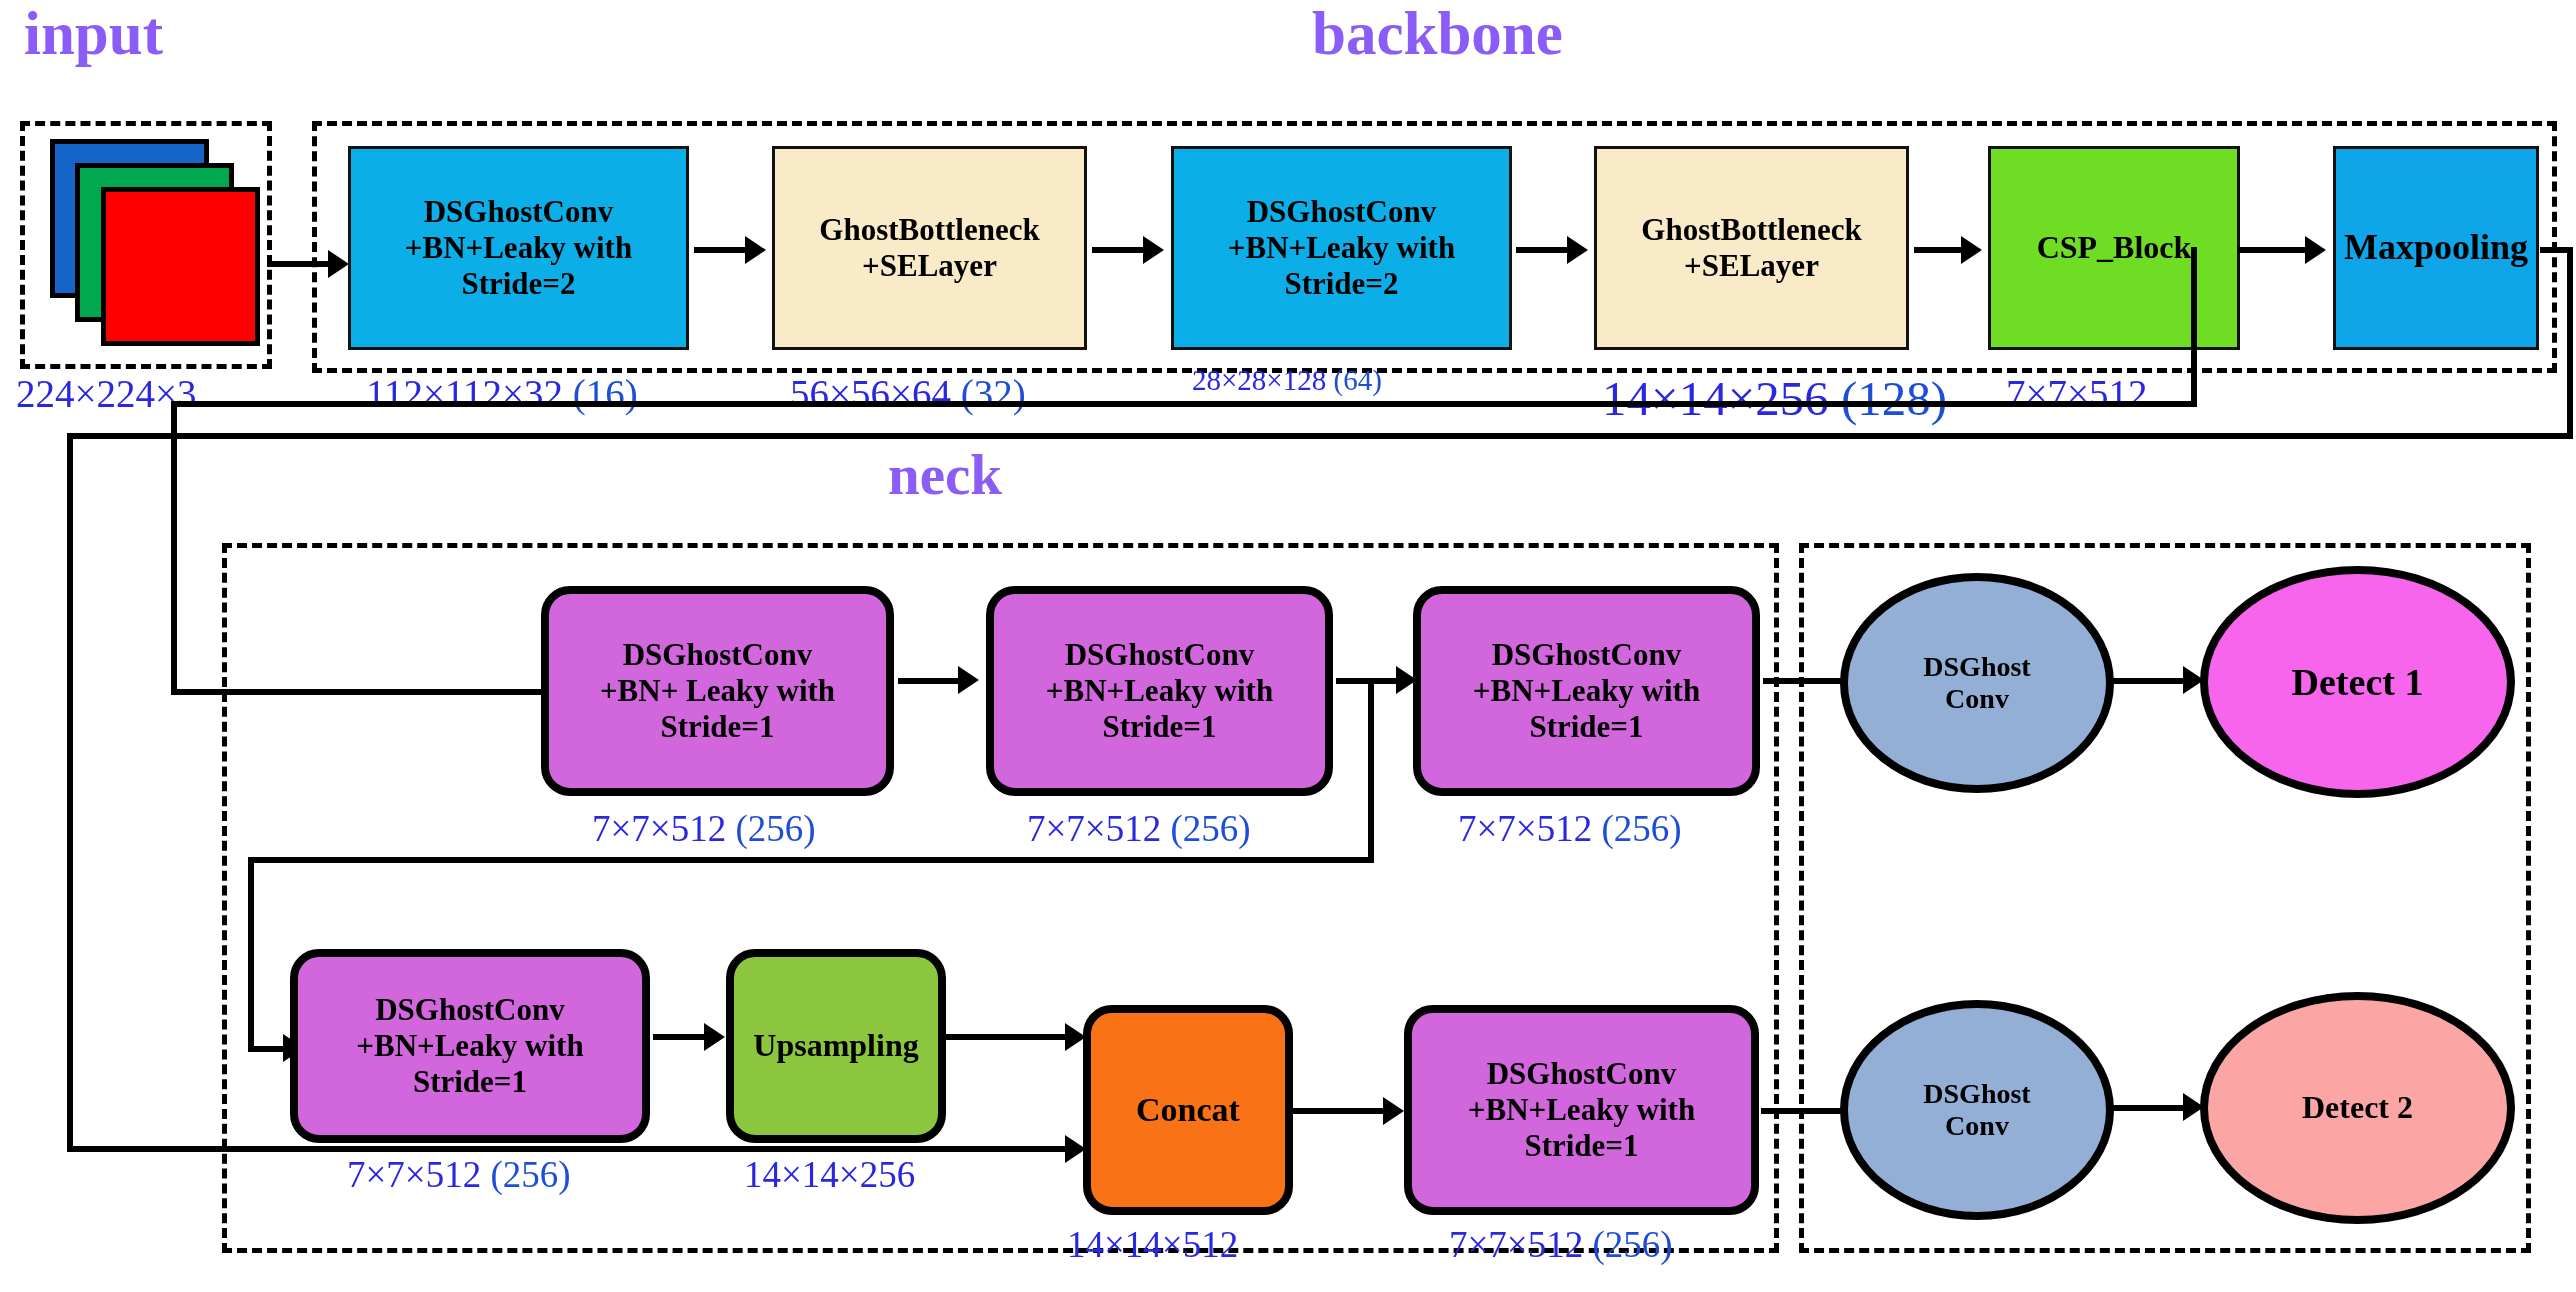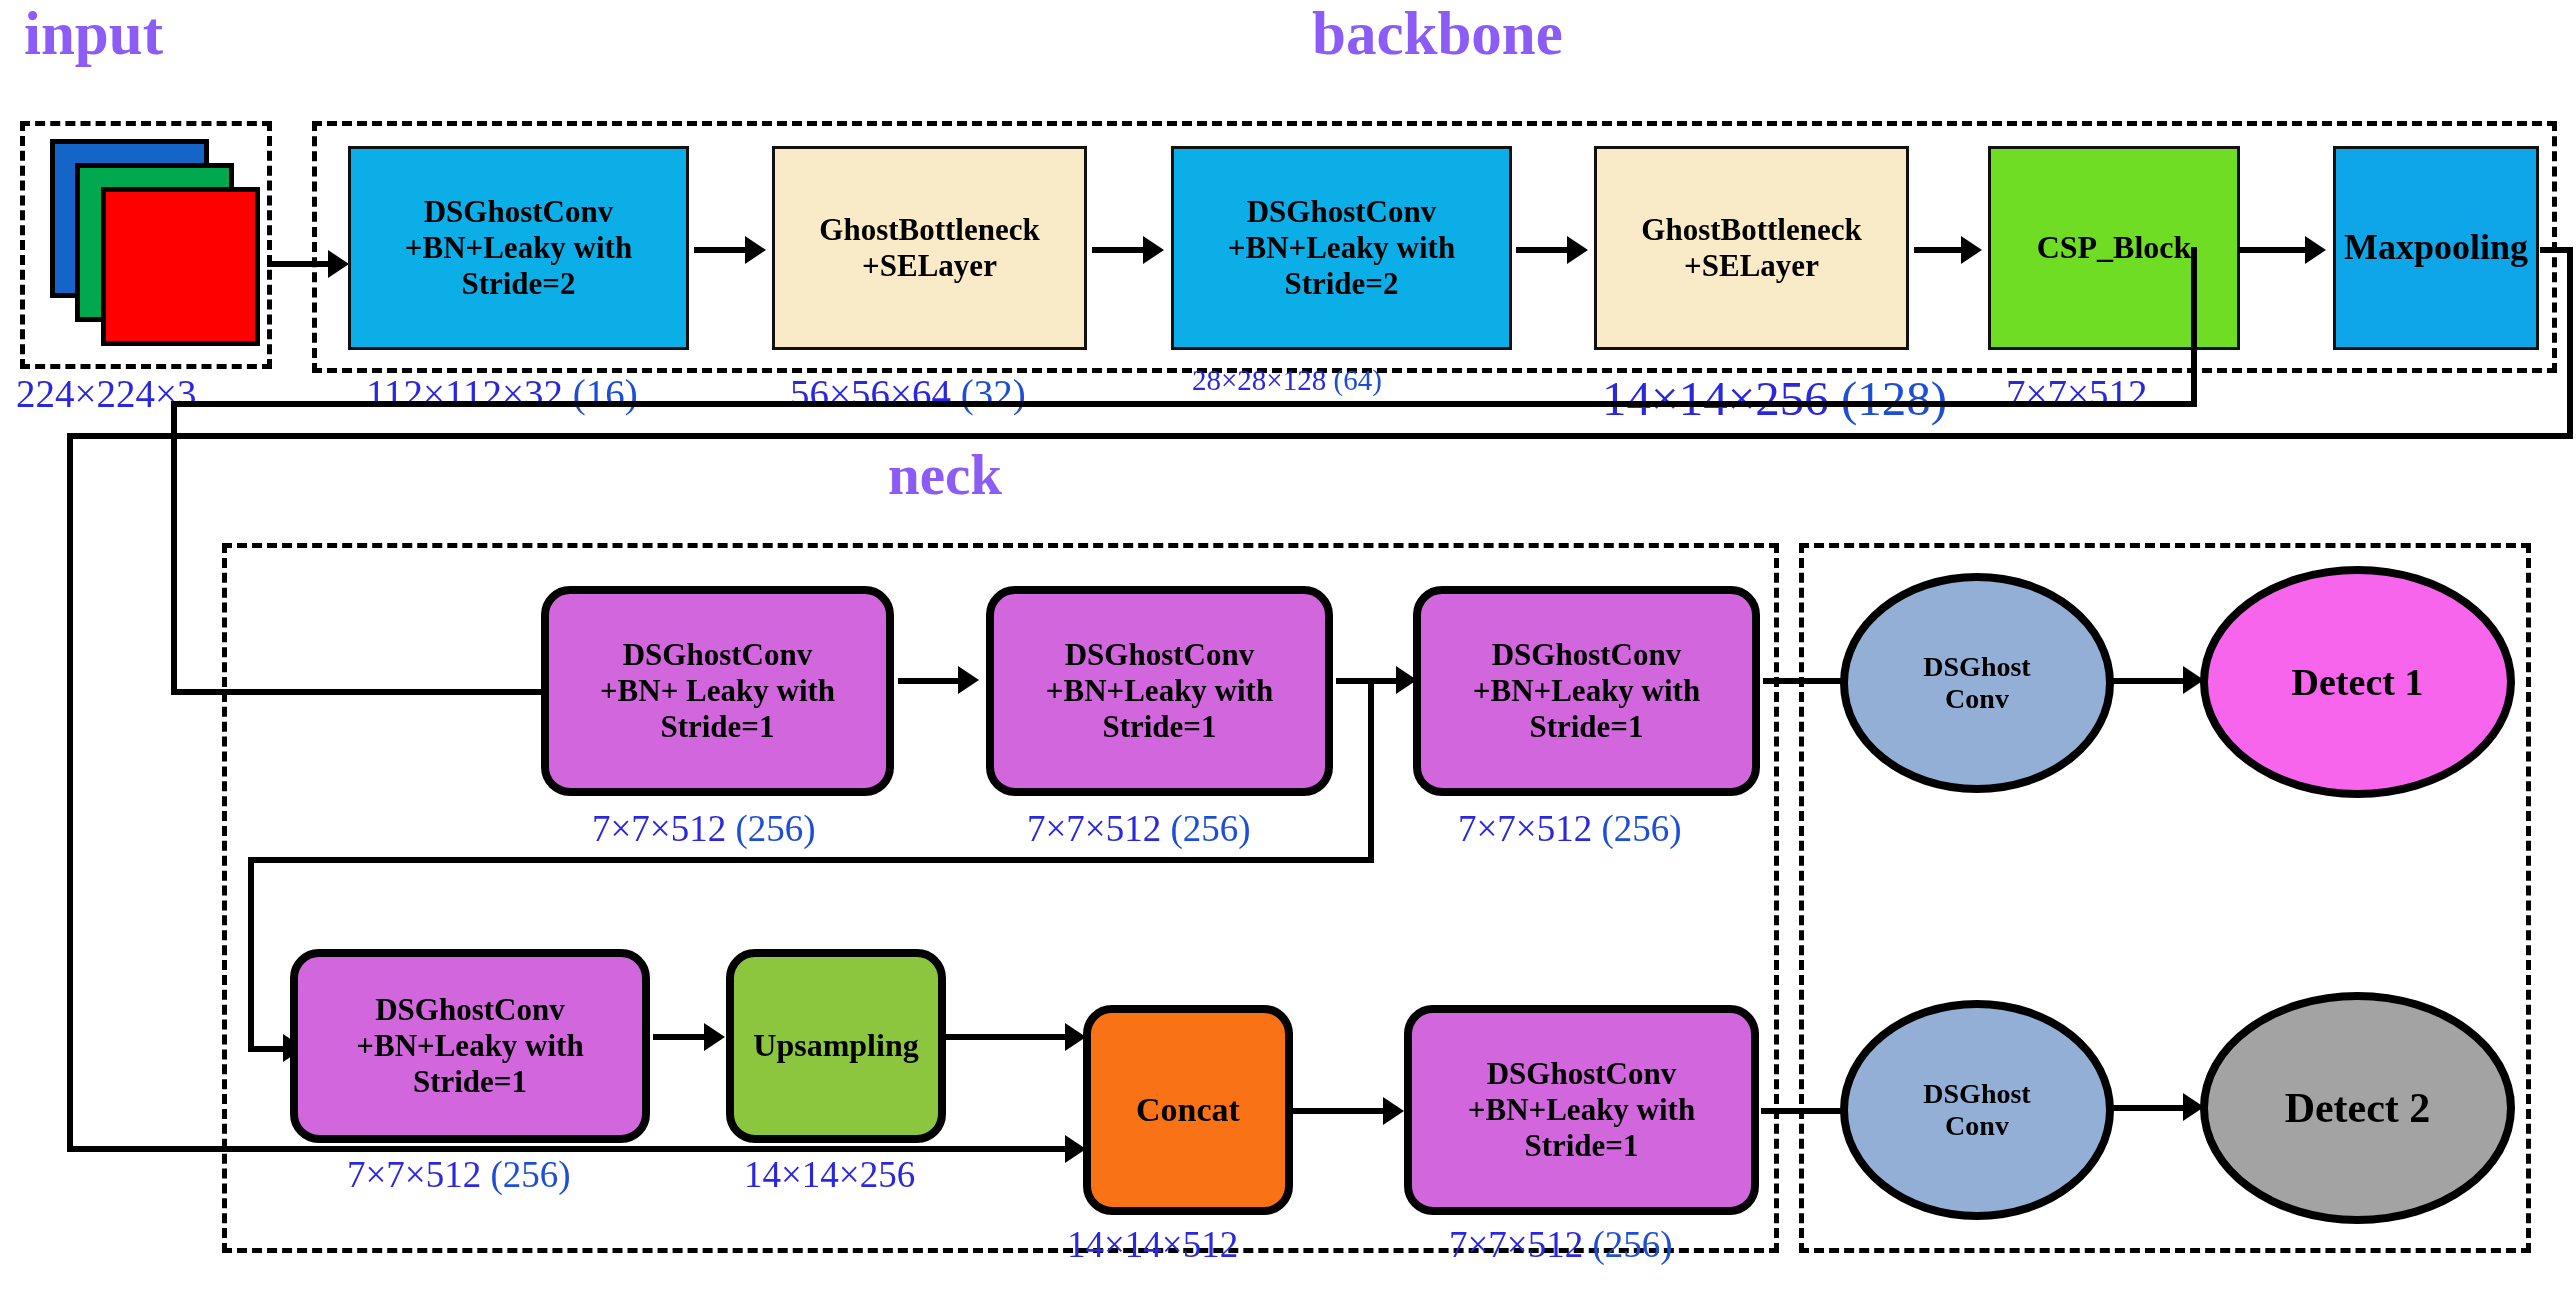--- a/index.html
+++ b/index.html
@@ -247,16 +247,16 @@
   <div class="arrow" style="left:2183px; top:666px;"></div>
 
   <div class="node ellipse" style="left:2200px; top:566px; width:315px; height:232px; background:#F765EC; font-size:38px;">Detect 1</div>
 
   <div class="node ellipse" style="left:1840px; top:1000px; width:274px; height:220px; background:#93AFD6; font-size:28px; white-space:pre-line;">DSGhost
 Conv</div>
 
   <div class="hline" style="left:2113px; top:1105px; width:76px;"></div>
   <div class="arrow" style="left:2183px; top:1093px;"></div>
 
-  <div class="node ellipse" style="left:2200px; top:992px; width:315px; height:232px; background:#a3a3a3; font-size:42px;">Detect 2</div>
+  <div class="node ellipse" style="left:2200px; top:992px; width:315px; height:232px; background:#fca5a5; font-size:32px;">Detect 2</div>
 
 </div>
 
 
 </body></html>

